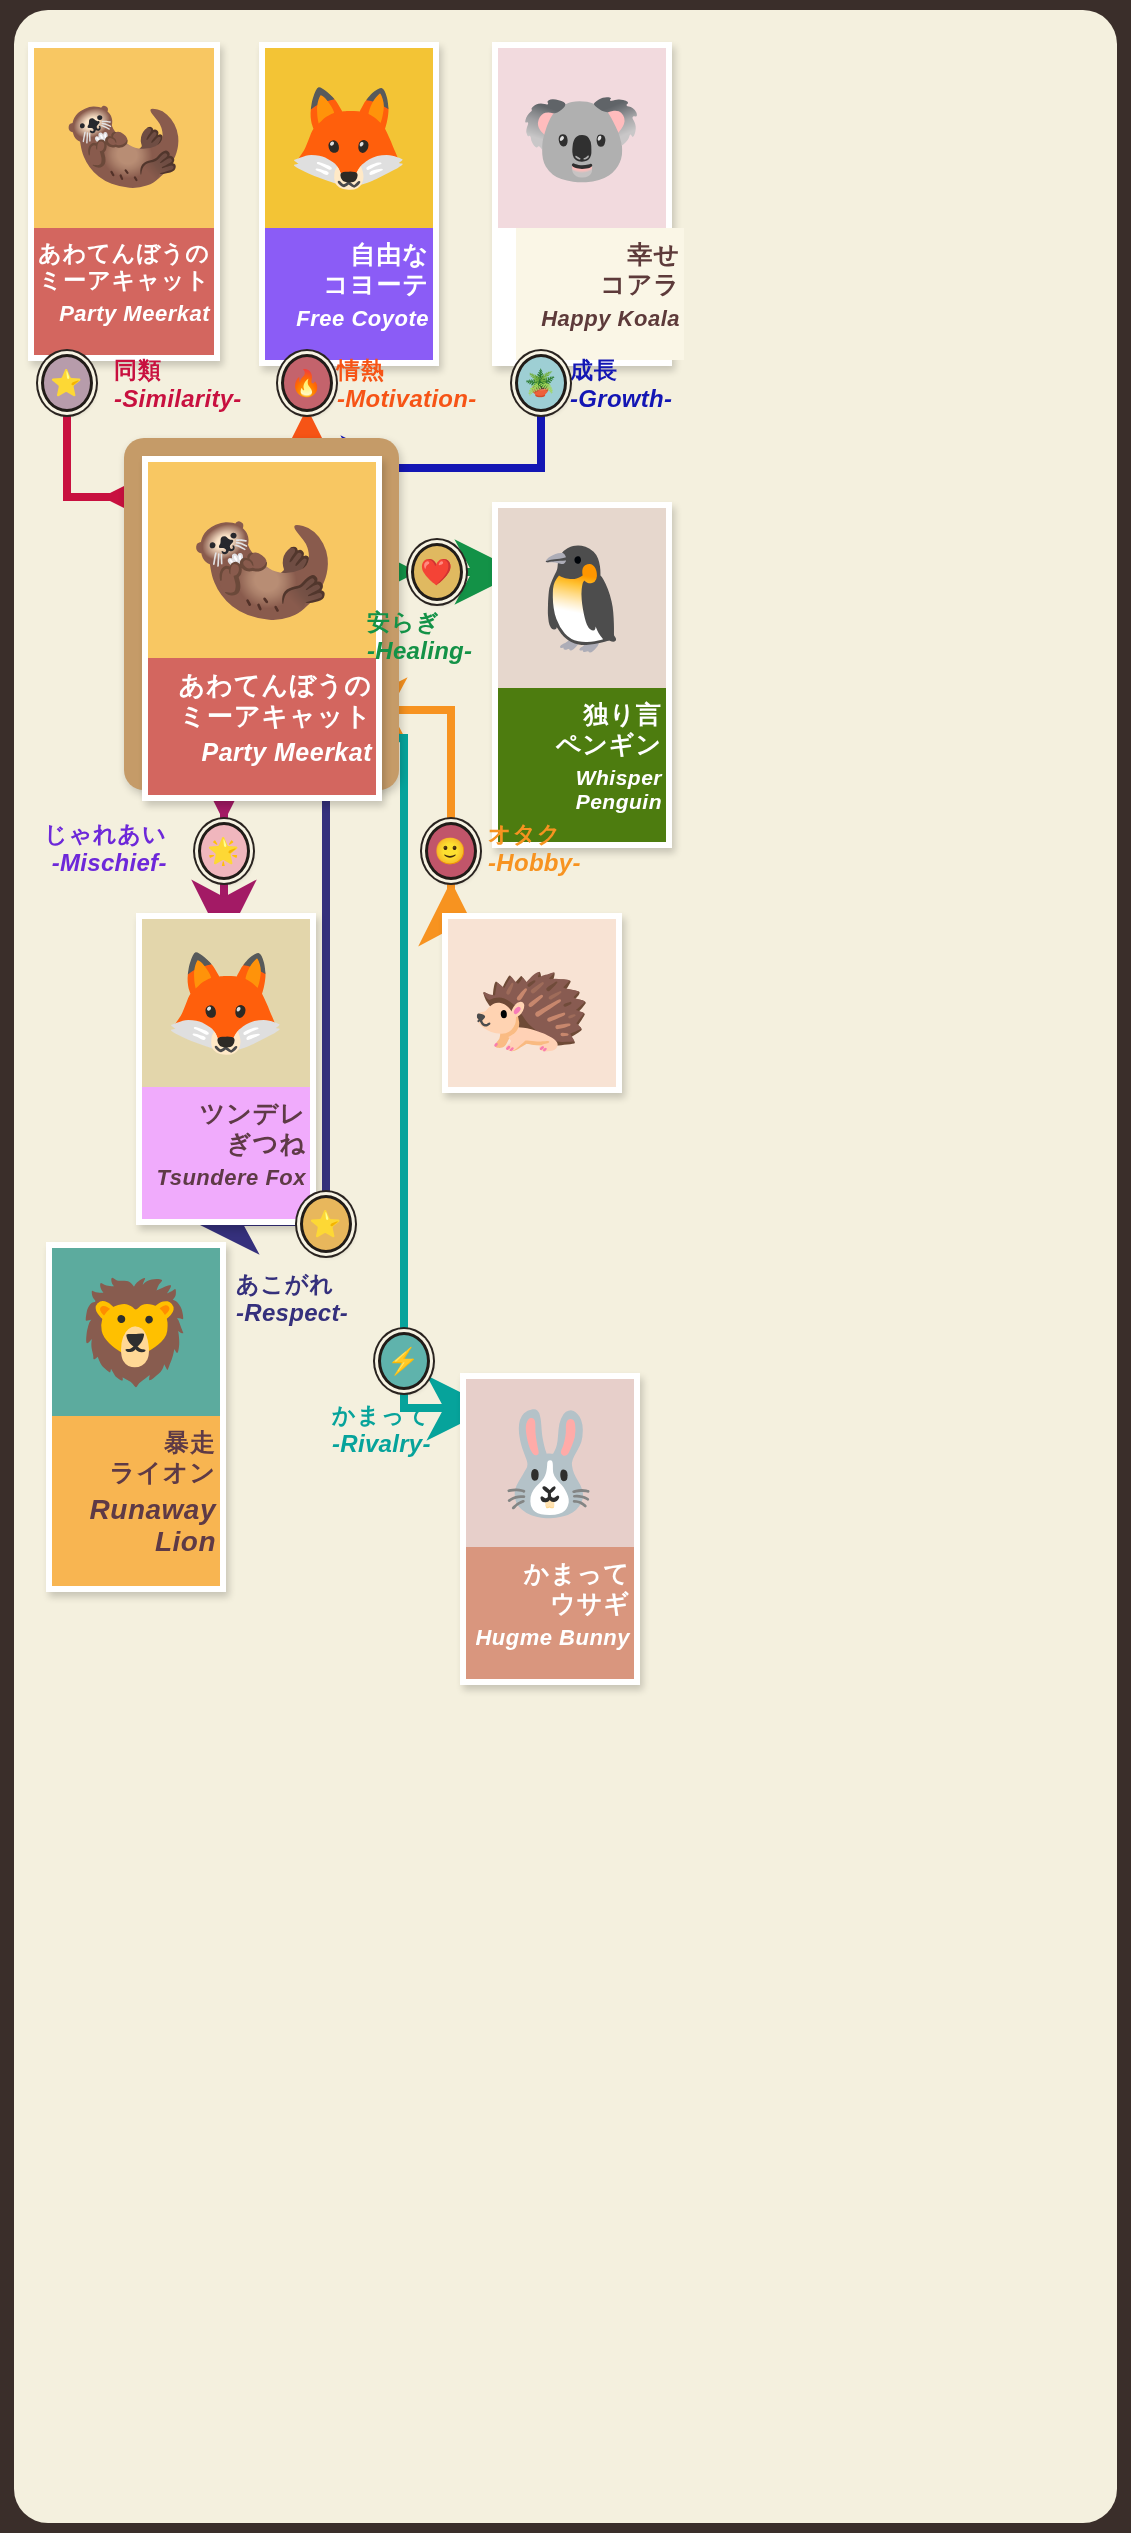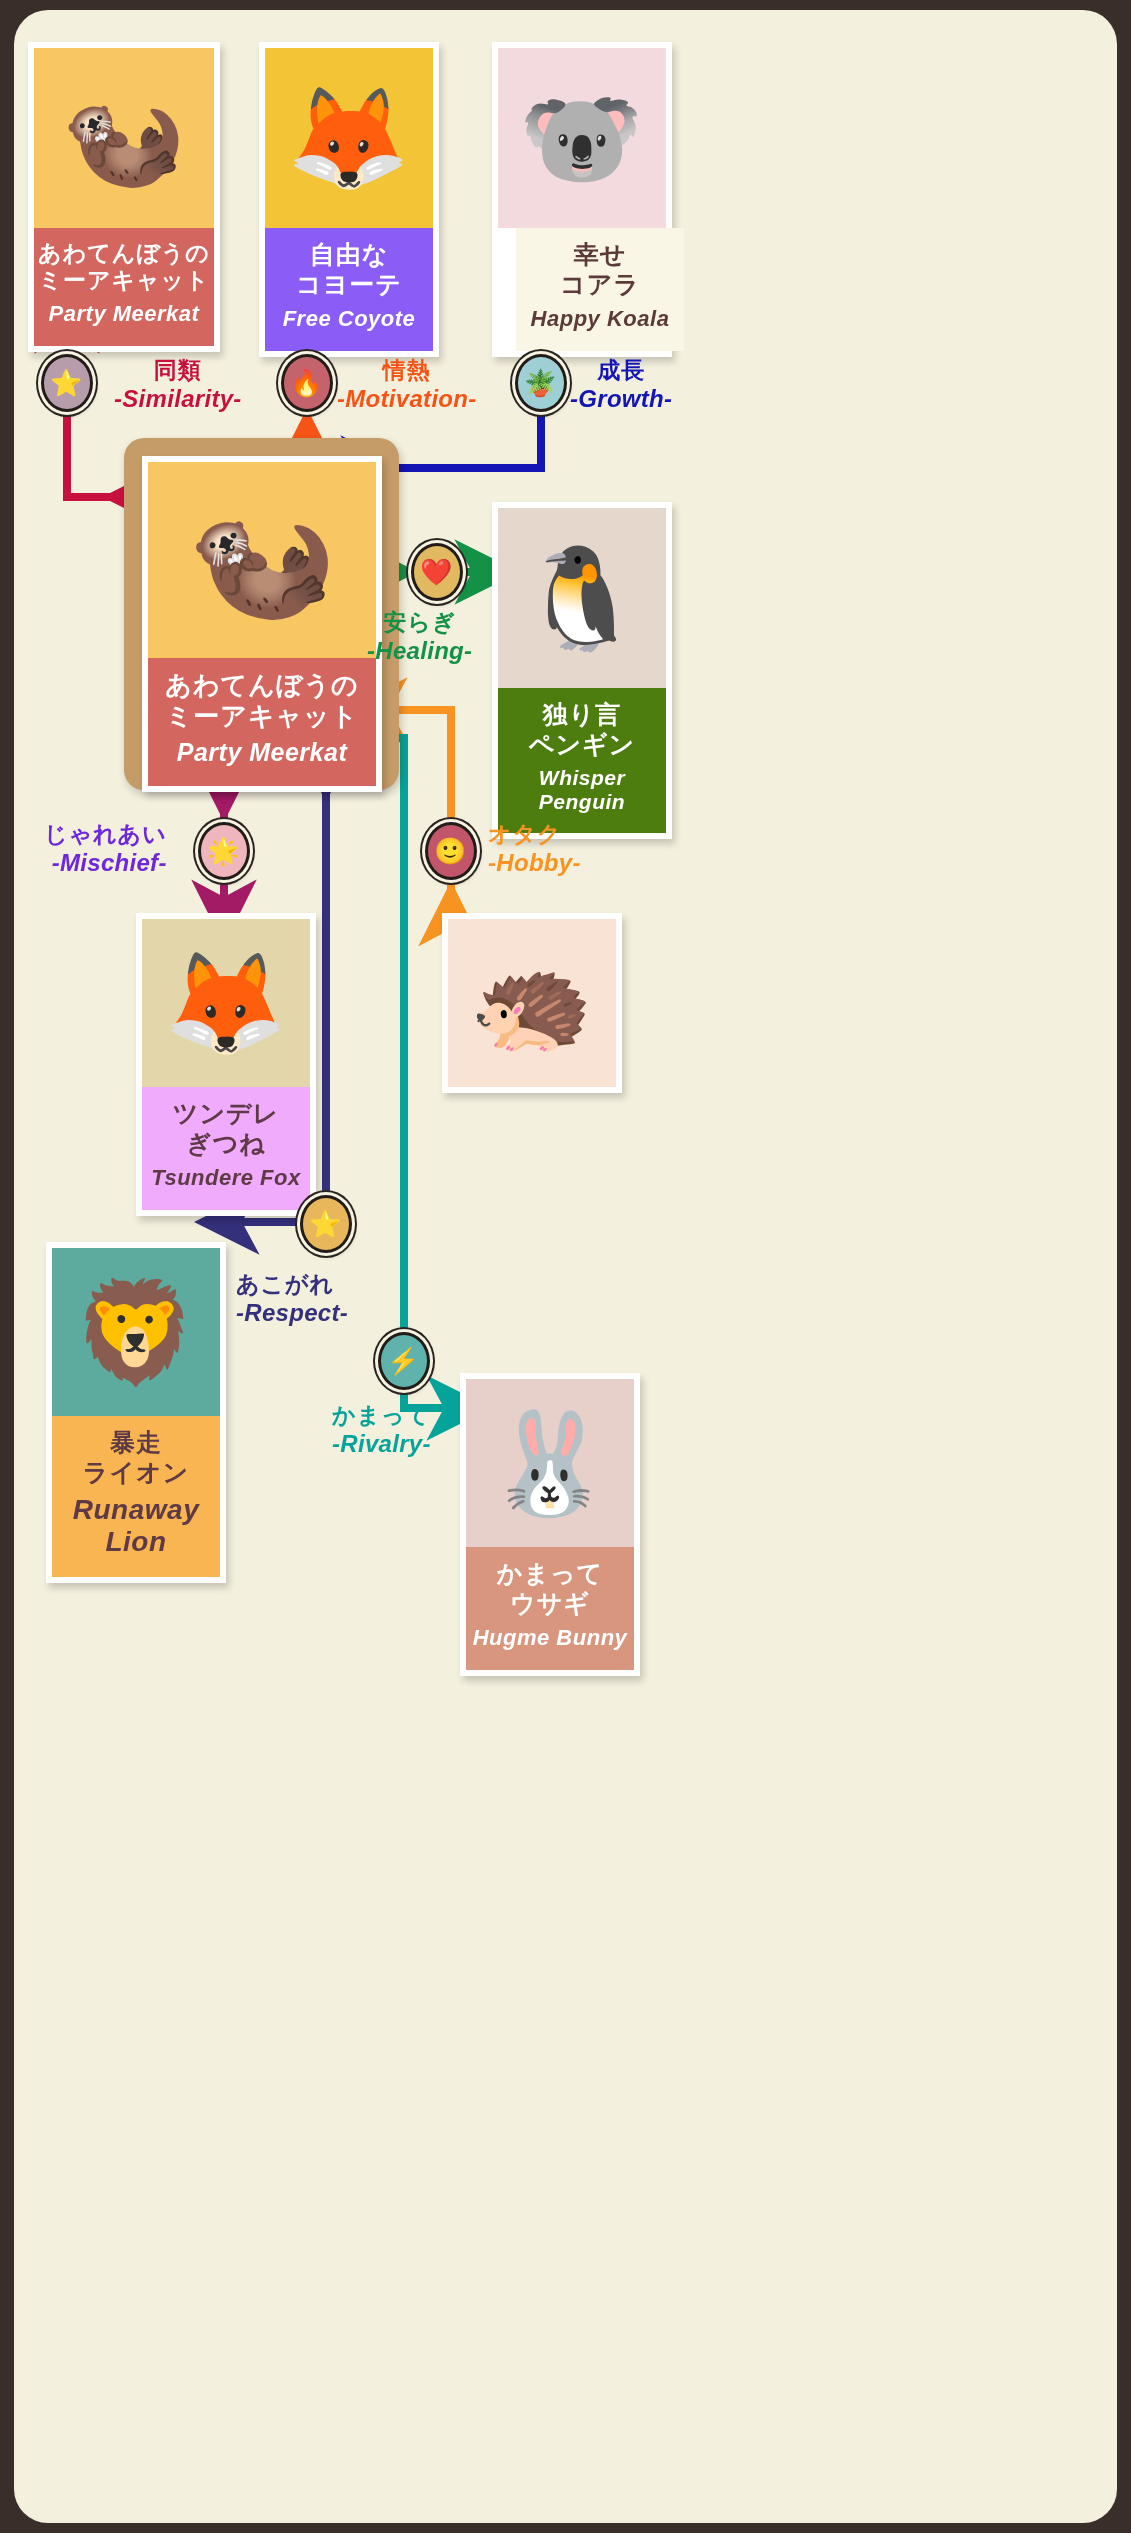--- a/index.html
+++ b/index.html
@@ -38,22 +38,22 @@
   .card .art .emoji {
     position:absolute;
     left:50%; top:50%;
     transform:translate(-50%,-50%);
     font-size:100px;
     line-height:1;
     filter:saturate(1.05);
   }
   .card .band {
     width:100%;
-    text-align:center;
-    padding:12px 4px 19px 4px;
+    text-align:right;
+    padding:12px 4px 28px 4px;
   }
   .card .jp {
     font-family:"DejaVu Sans", sans-serif;
     font-weight:700;
     letter-spacing:1px;
     line-height:1.18;
     white-space:pre-line;
   }
   .card .en {
     font-family:"Liberation Sans", sans-serif;
@@ -78,21 +78,21 @@
     width:52px; height:58px;
     border-radius:50%;
     border:3px solid #211c18;
     box-shadow:0 0 0 3px #f7f3e3, 0 0 0 5px #2a2420, 2px 3px 5px rgba(0,0,0,.25);
     display:flex; align-items:center; justify-content:center;
     font-size:26px; line-height:1;
     z-index:12;
   }
   .rlabel {
     position:absolute;
-    text-align:center;
+    text-align:left;
     z-index:11;
     line-height:1.1;
     white-space:nowrap;
   }
   .rlabel .rjp {
     display:block;
     font-family:"DejaVu Sans", sans-serif;
     font-weight:700;
     font-size:23px;
     letter-spacing:1px;

